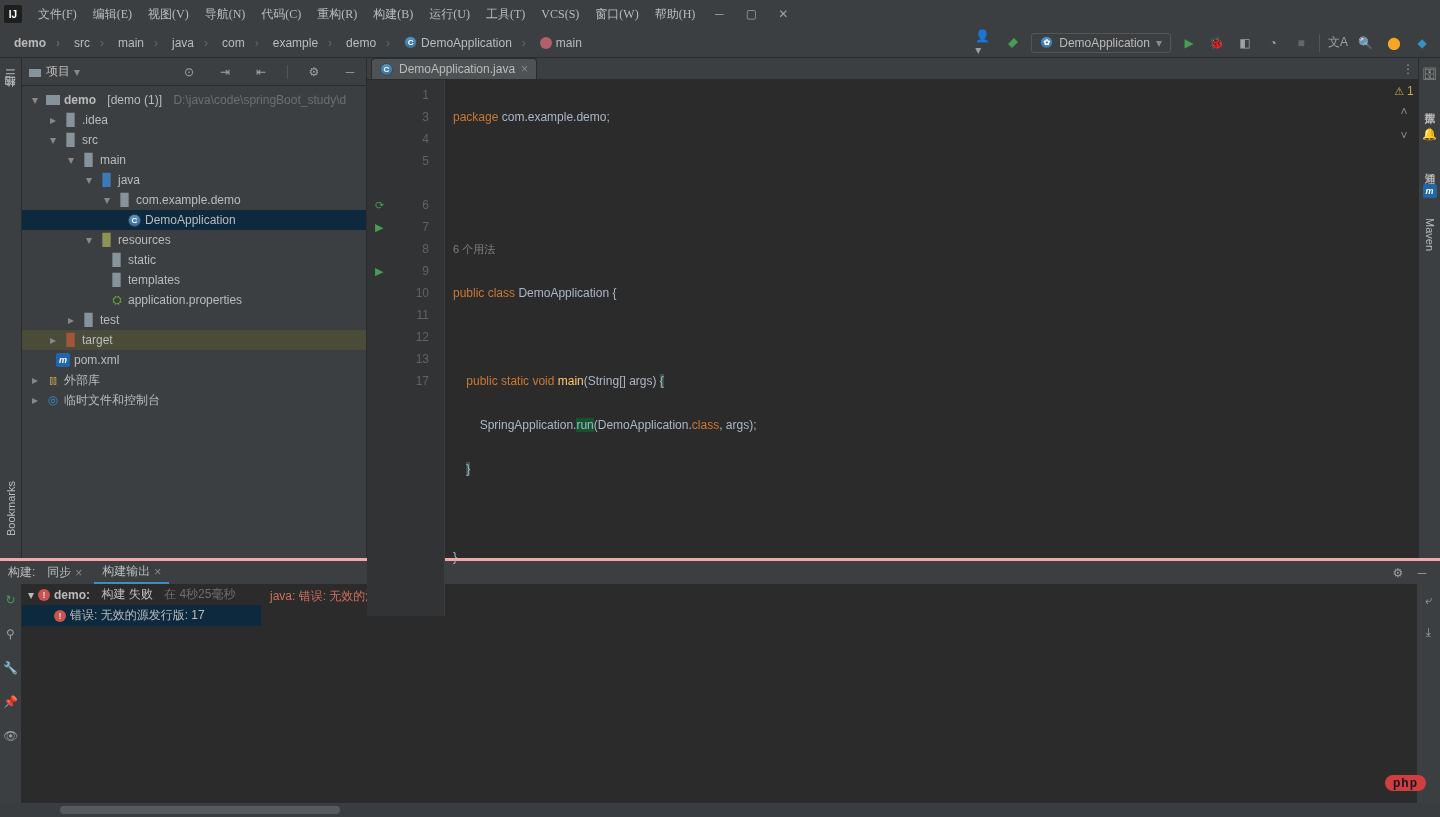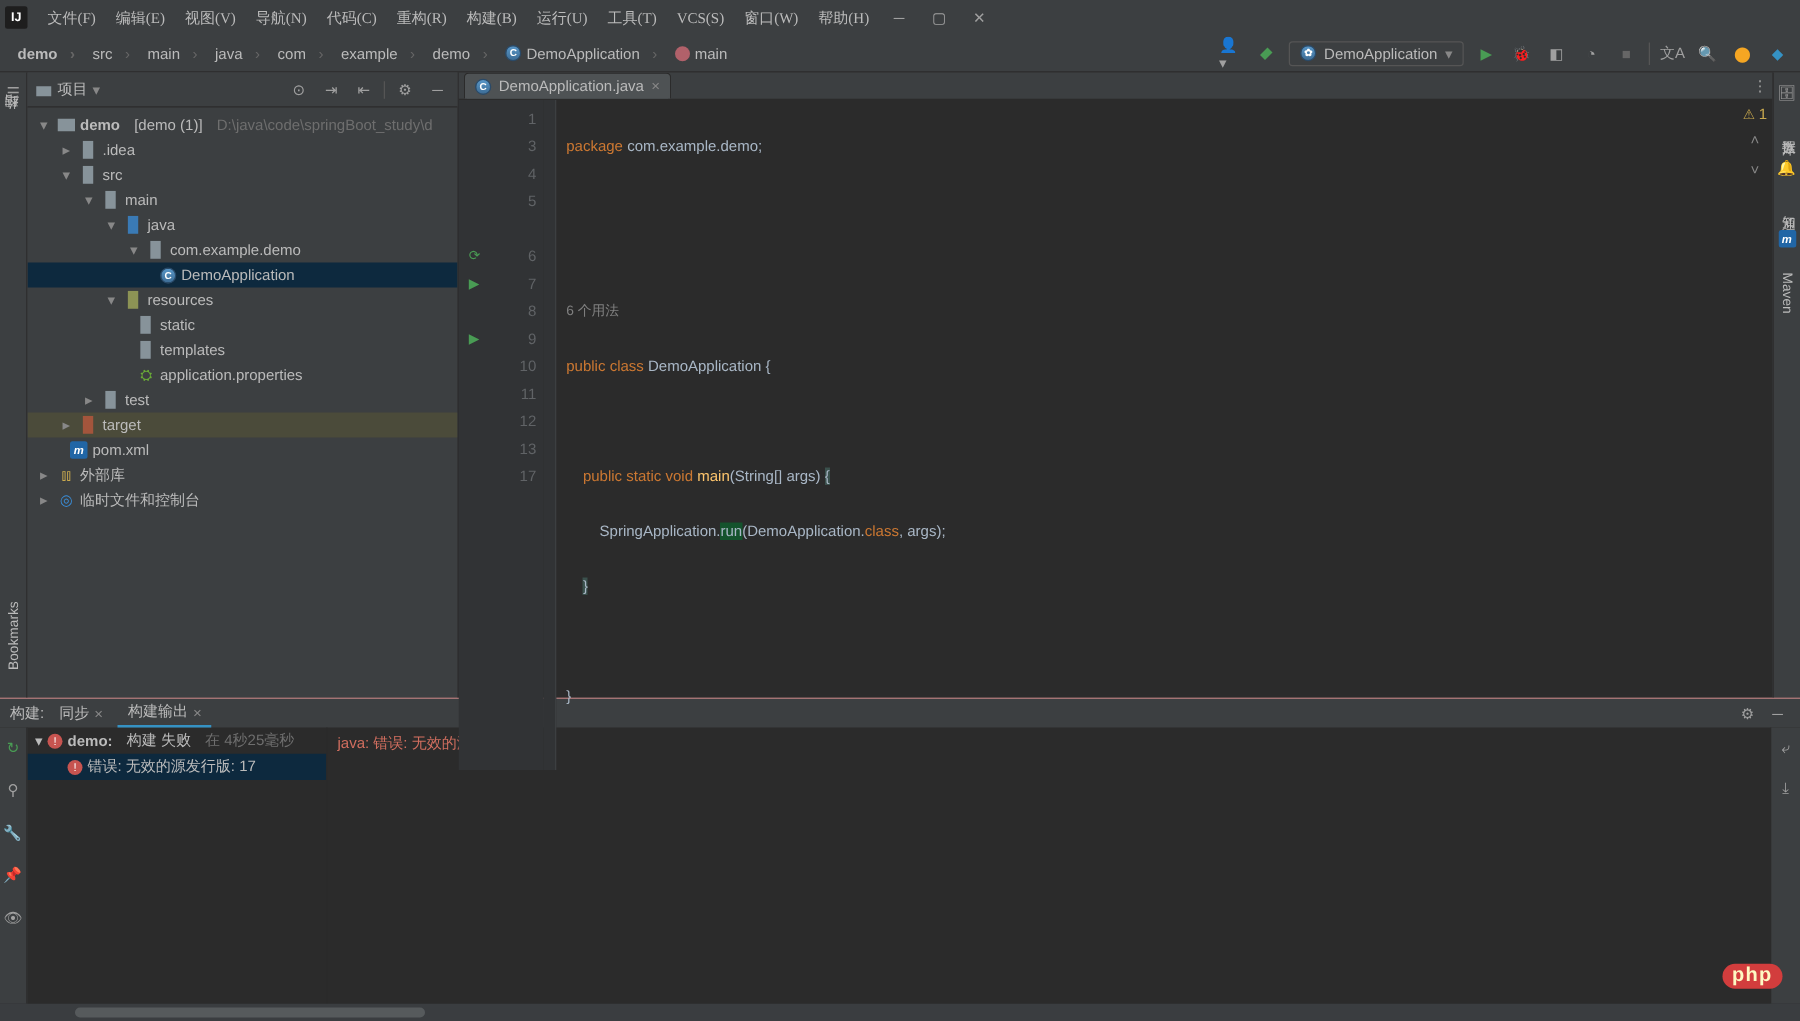--- a/index.html
+++ b/index.html
@@ -18,21 +18,21 @@
 .nav-right { margin-left:auto; display:flex; align-items:center; gap:8px; }
 .run-config { background:#3c3f41; border:1px solid #555; border-radius:3px; padding:2px 8px; display:flex; align-items:center; gap:6px; cursor:pointer; }
 .icon-btn { width:20px; height:20px; display:flex; align-items:center; justify-content:center; cursor:pointer; color:#a0a0a0; }
 .icon-btn.green { color:#499c54; }
 .body { display:flex; height:calc(100% - 58px - 259px); }
 .left-gutter { width:22px; background:#3c3f41; border-right:1px solid #2b2b2b; display:flex; flex-direction:column; align-items:center; padding-top:6px; gap:12px; }
 .left-gutter .vtab { writing-mode:vertical-lr; transform:rotate(180deg); color:#bbb; cursor:pointer; font-size:11px; }
 .right-gutter { width:22px; background:#3c3f41; border-left:1px solid #2b2b2b; display:flex; flex-direction:column; align-items:center; padding-top:6px; gap:16px; }
 .right-gutter .vtab { writing-mode:vertical-rl; color:#bbb; cursor:pointer; font-size:11px; padding:4px 0; }
 .project-panel { width:345px; background:#3c3f41; border-right:1px solid #2b2b2b; display:flex; flex-direction:column; }
-.panel-header { height:28px; background:#3c3f41; border-bottom:1px solid #2b2b2b; display:flex; align-items:center; padding:0 6px; gap:6px; }
+.panel-header { height:28px; background:#3c3f41; border-bottom:1px solid #2b2b2b; display:flex; align-items:center; padding:0 6px; gap:16px; }
 .panel-header .title { display:flex; align-items:center; gap:4px; }
 .panel-header .spacer { flex:1; }
 .tree { flex:1; overflow:auto; padding:4px 0; color:#bbb; }
 .tree-row { display:flex; align-items:center; height:20px; padding-left:6px; cursor:pointer; gap:4px; white-space:nowrap; }
 .tree-row.selected { background:#0d293e; }
 .tree-row.targeted { background:#4b4b3a; }
 .tree-row .chev { width:10px; color:#888; }
 .tree-row .ficon { width:14px; height:14px; display:inline-flex; align-items:center; justify-content:center; }
 .ficon.folder { color:#87939a; }
 .ficon.pkg { color:#87939a; }
@@ -47,41 +47,41 @@
 .gutter .ln .mark { position:absolute; left:4px; font-size:11px; }
 .fold-gutter { width:10px; background:#313335; border-right:1px solid #3c3f41; }
 .code { flex:1; padding:4px 8px; line-height:22px; white-space:pre; color:#a9b7c6; position:relative; }
 .code .line { height:22px; }
 .kw { color:#cc7832; }
 .ann { color:#bbb529; }
 .fn { color:#ffc66d; }
 .cmt { color:#808080; }
 .editor-right { width:28px; display:flex; flex-direction:column; align-items:center; padding-top:4px; gap:4px; }
 .warn-badge { color:#c9a94e; display:flex; align-items:center; gap:3px; font-size:11px; }
-.bottom { height:259px; border-top:1px solid #fca5a5; display:flex; flex-direction:column; background:#2b2b2b; }
+.bottom { height:259px; border-top:3px solid #fca5a5; display:flex; flex-direction:column; background:#2b2b2b; }
 .btabs { height:23px; background:#3c3f41; display:flex; align-items:center; padding:0 8px; gap:4px; }
 .btab { padding:2px 8px; color:#bbb; cursor:pointer; display:flex; align-items:center; gap:4px; }
 .btab.active { border-bottom:2px solid #3592c4; }
 .btab .close { color:#888; }
 .bottom-body { flex:1; display:flex; }
 .bleft-gutter { width:22px; background:#3c3f41; border-right:1px solid #2b2b2b; display:flex; flex-direction:column; align-items:center; padding-top:6px; gap:14px; }
 .build-tree { width:240px; border-right:1px solid #2b2b2b; overflow:auto; color:#bbb; }
 .btr { display:flex; align-items:center; gap:4px; padding:2px 6px; cursor:pointer; white-space:nowrap; }
 .btr.sel { background:#0d293e; }
 .err-ico { width:12px; height:12px; border-radius:50%; background:#c75450; display:inline-flex; align-items:center; justify-content:center; color:#fff; font-size:9px; }
 .build-out { flex:1; padding:4px 8px; font-family:"Consolas",monospace; font-size:13px; color:#bbb; }
 .build-out .err { color:#d16e5f; }
 .bright-gutter { width:24px; background:#3c3f41; border-left:1px solid #2b2b2b; display:flex; flex-direction:column; align-items:center; padding-top:6px; gap:12px; }
 .bscroll { height:14px; background:#3a3d40; display:flex; align-items:center; padding:0 6px; position:relative; }
 .bscroll .thumb { position:absolute; left:60px; width:280px; height:8px; background:#565a5c; border-radius:4px; }
 .folder-svg { fill:#87939a; }
 .m-letter { width:14px; height:14px; background:#2166a6; color:#fff; font-size:9px; border-radius:2px; display:inline-flex; align-items:center; justify-content:center; font-style:italic; font-weight:bold; }
 .c-circle { width:13px;height:13px;border-radius:50%;background:linear-gradient(#5896c7,#3d6d96);display:inline-flex;align-items:center;justify-content:center;color:#fff;font-size:8px;font-weight:bold;border:1px solid #2a4a68;}
 svg { display:block; }
-.watermark { position:absolute; right:14px; bottom:26px; background:#d23d3d; color:#fef9c3; padding:1px 8px; border-radius:10px; font-weight:bold; font-size:16px; letter-spacing:1px; }
+.watermark { position:absolute; right:14px; bottom:26px; background:#d23d3d; color:#0f172a; padding:1px 8px; border-radius:10px; font-weight:bold; font-size:12px; letter-spacing:1px; }
 </style>
 </head>
 <body>
 
 <div class="titlebar">
   <div class="logo">IJ</div>
   <div class="menu-item">文件(F)</div>
   <div class="menu-item">编辑(E)</div>
   <div class="menu-item">视图(V)</div>
   <div class="menu-item">导航(N)</div>

